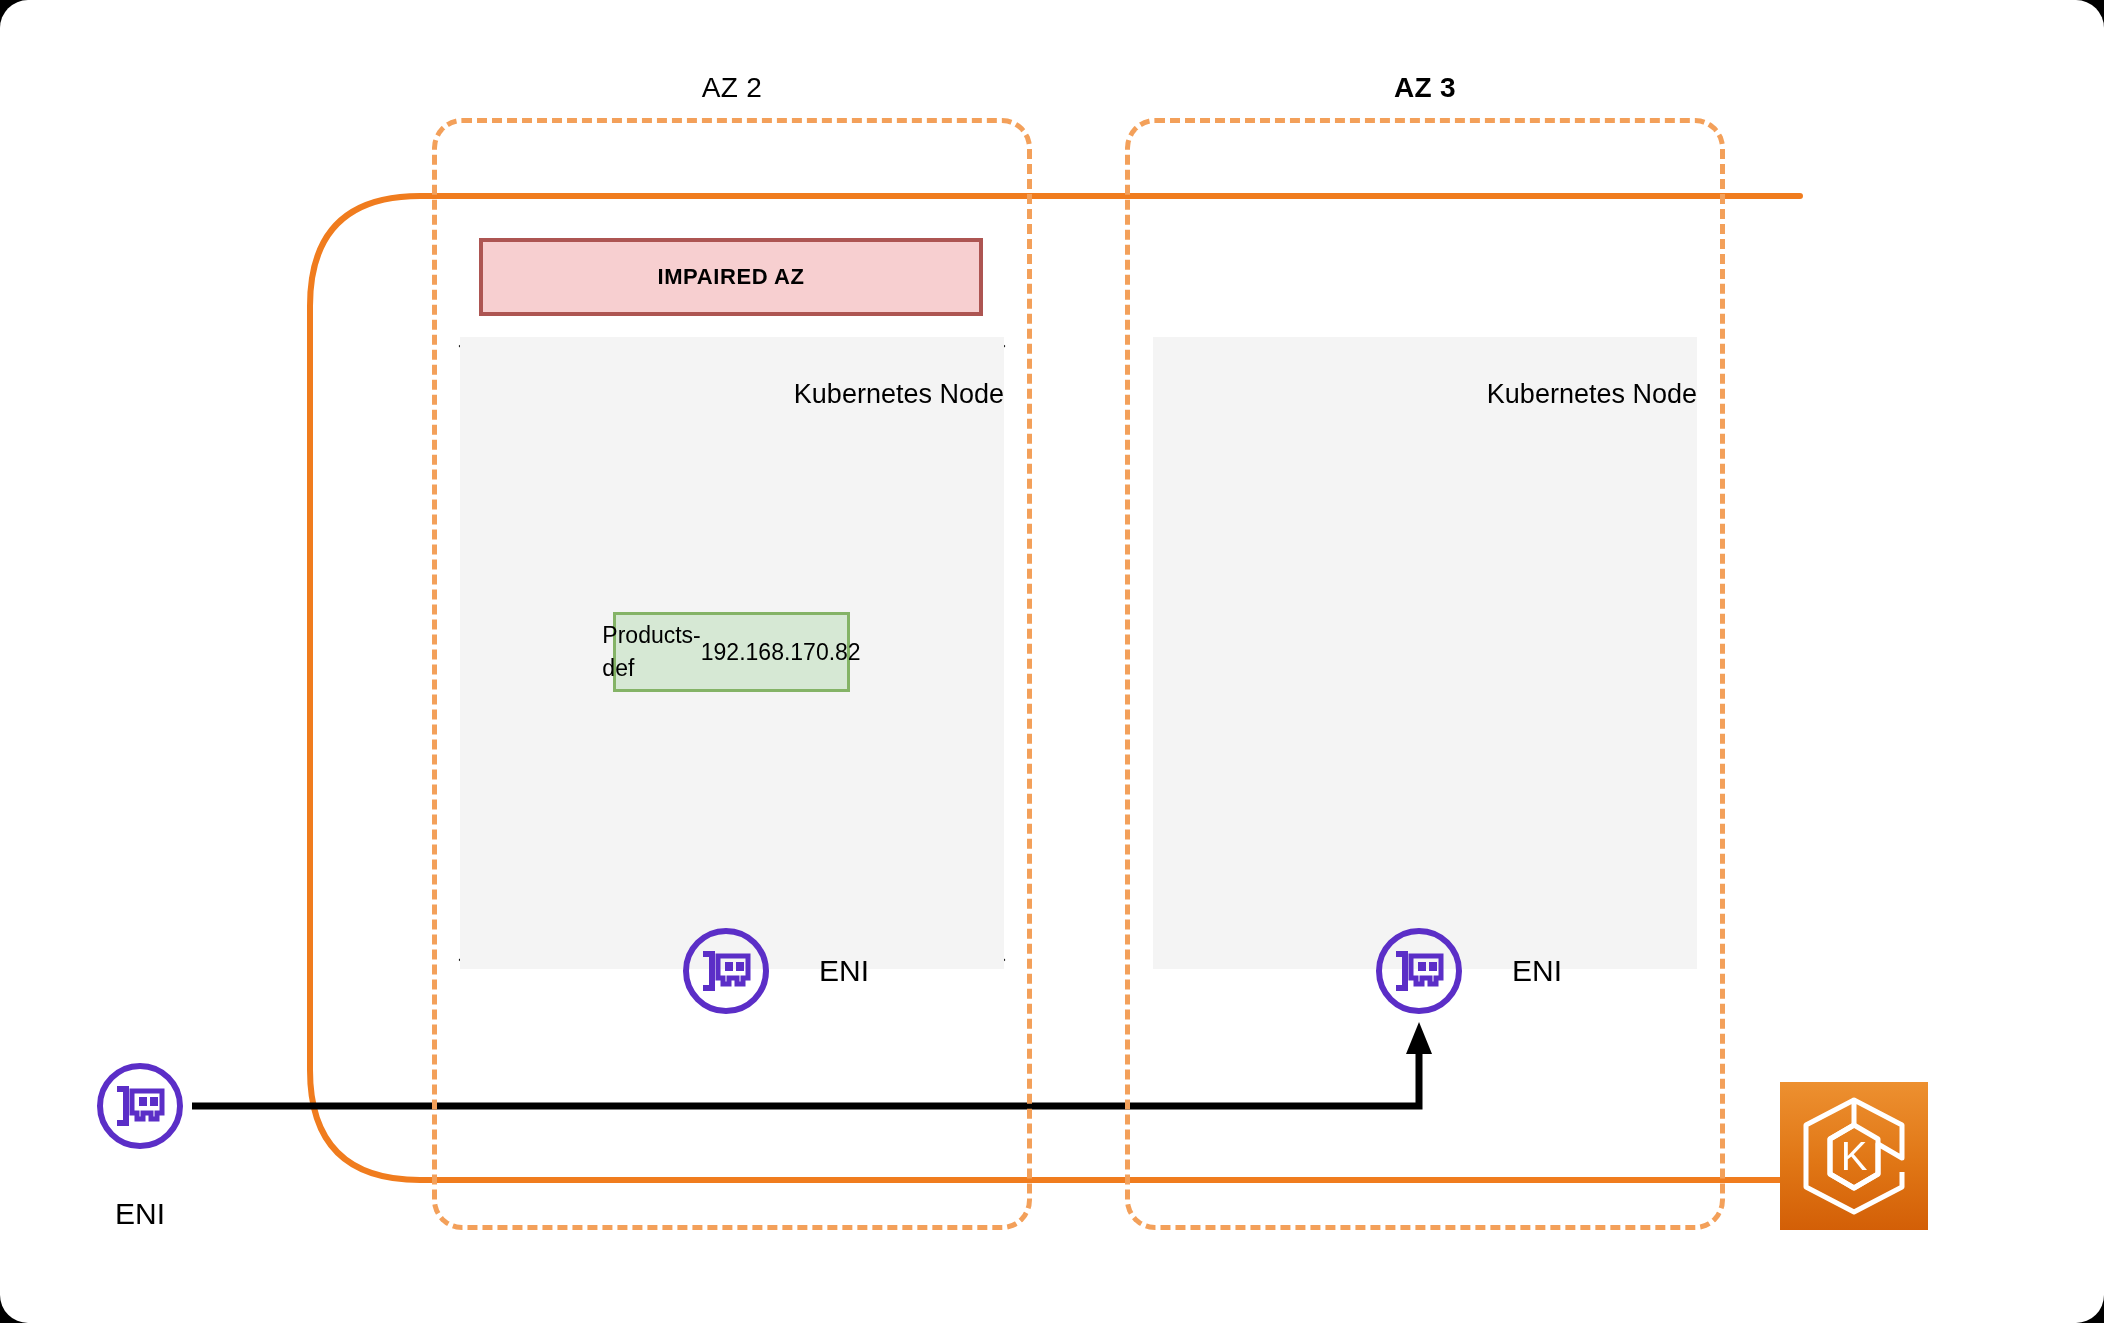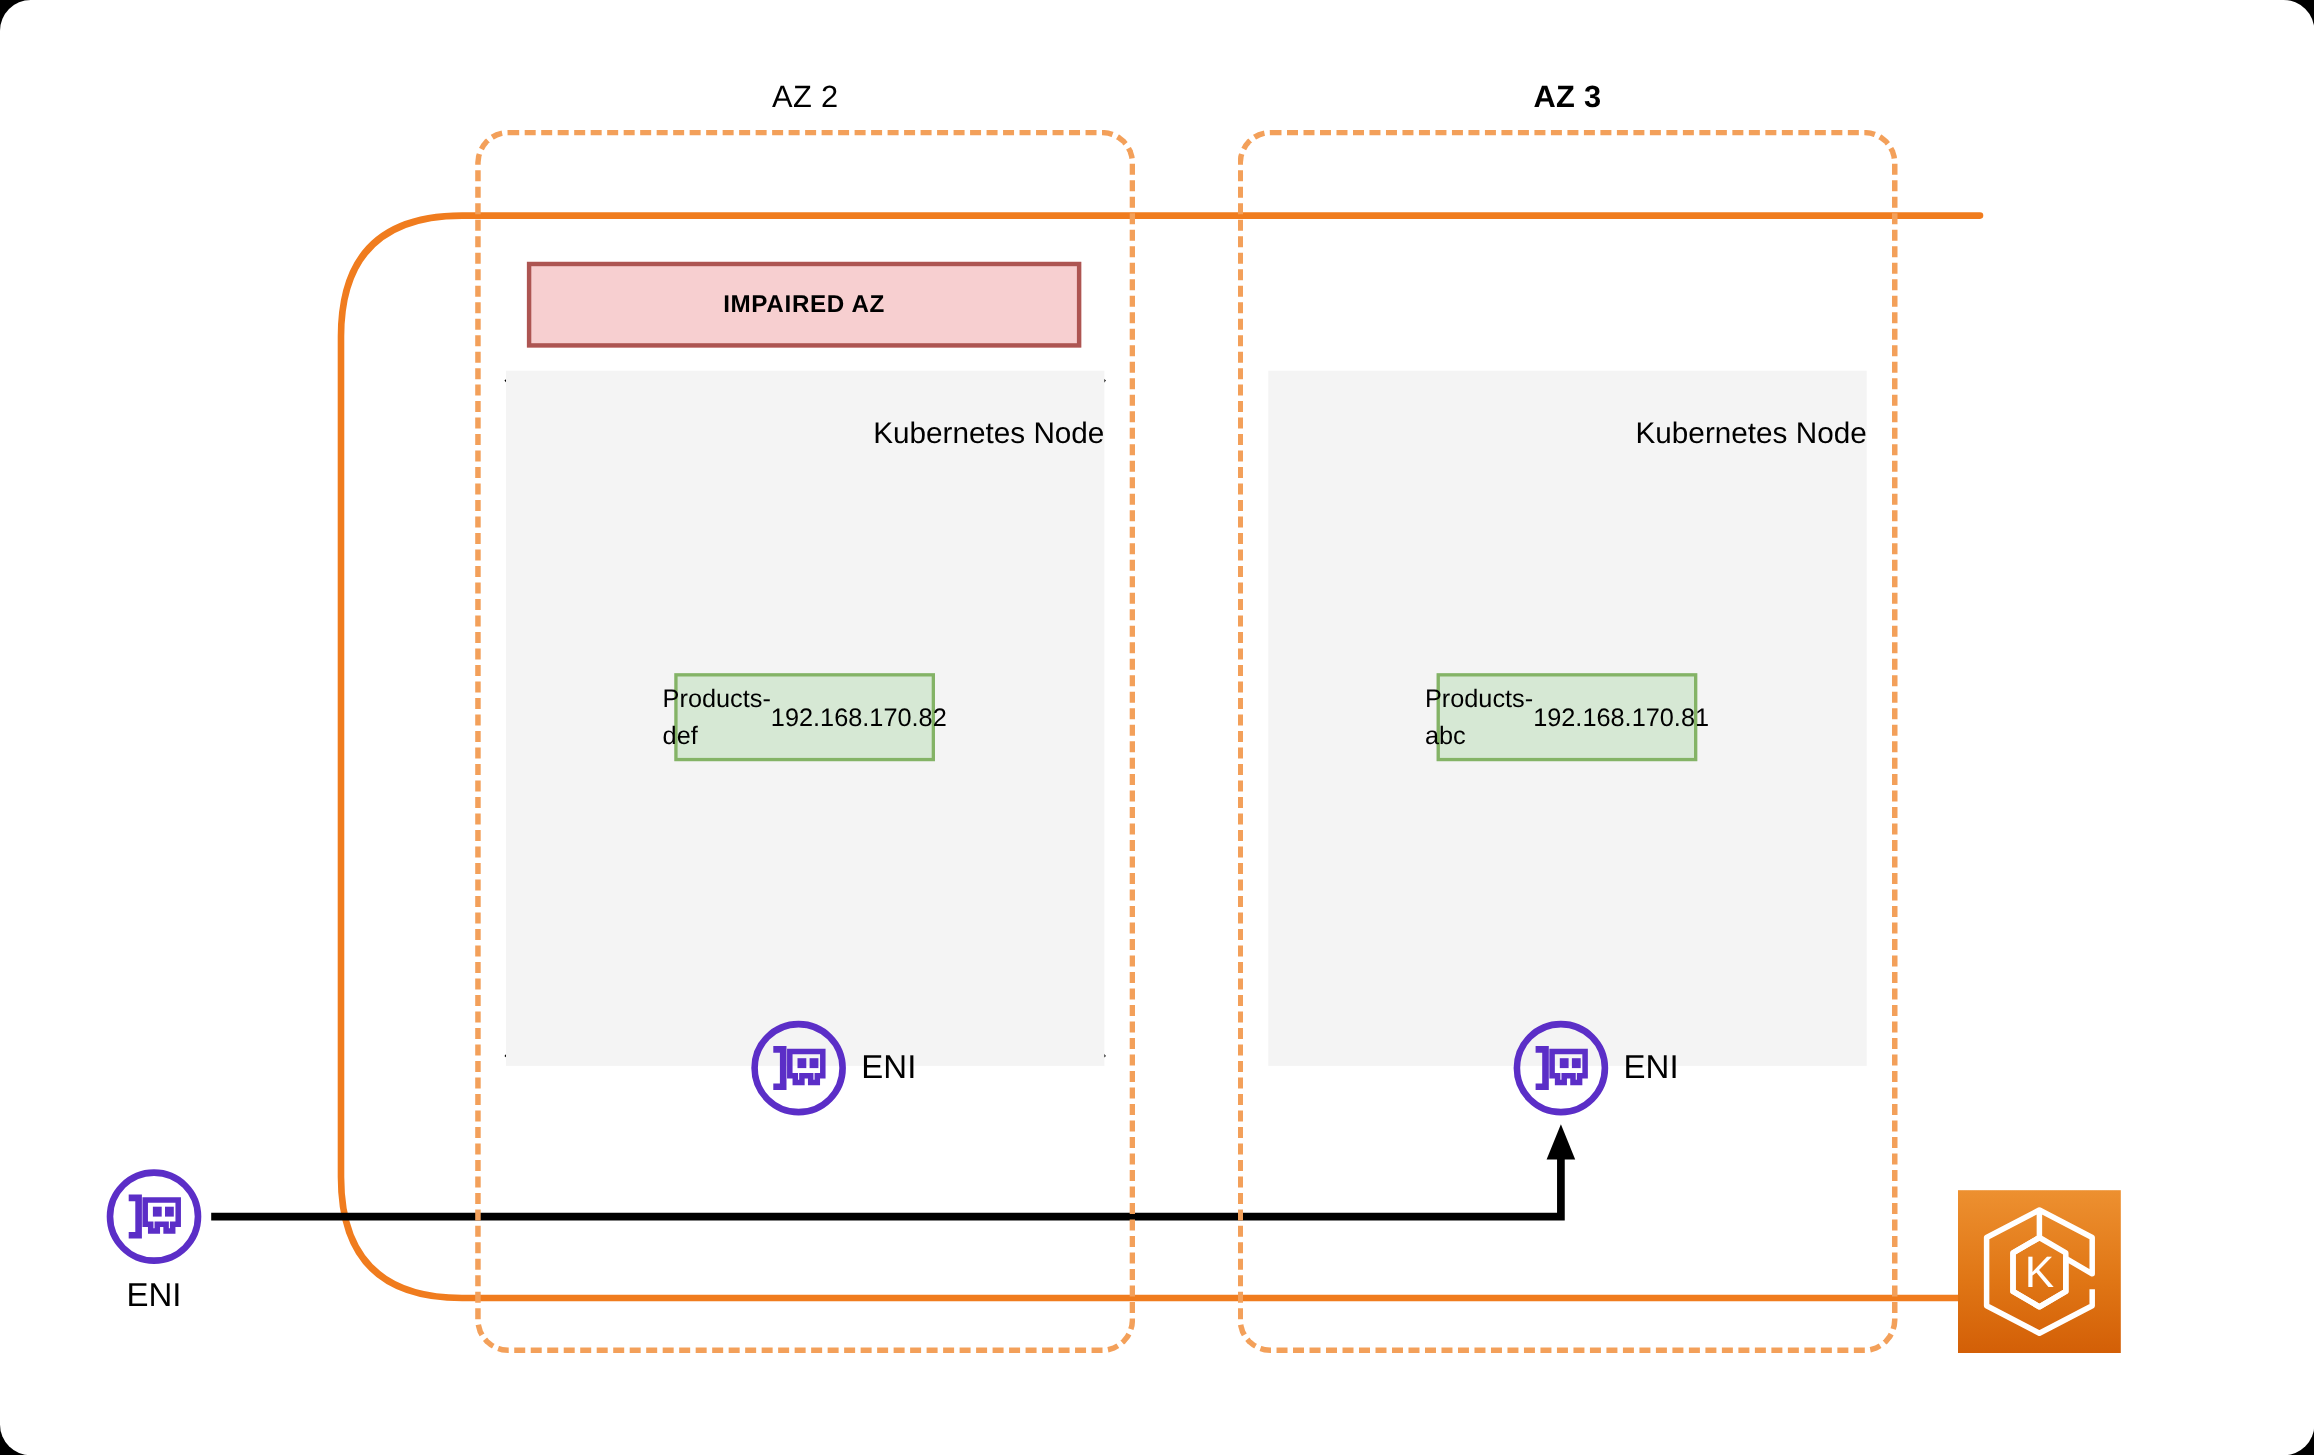--- a/index.html
+++ b/index.html
@@ -108,20 +108,21 @@
     line-height: 1.42;
   }
   #pod-def { left: 613px; top: 612px; width: 237px; height: 80px; }
   #pod-abc { left: 1306px; top: 612px; width: 237px; height: 80px; }
 
   
   .eni {
     position: absolute;
     display: flex;
     align-items: center;
+    gap: 36px;
   }
   .eni-circle {
     width: 86px;
     height: 86px;
     border-radius: 50%;
     border: 6px solid #5b2ec7;
     box-sizing: border-box;
     display: flex;
     align-items: center;
     justify-content: center;
@@ -200,24 +201,20 @@
       <span class="eni-label-right">ENI</span>
     </div>
 
     <div class="az-label" id="az3-label">AZ 3</div>
     <div class="az-box" id="az3-box"></div>
 
     <div class="node-box" id="node-az3">
       <div class="node-title">Kubernetes Node</div>
     </div>
 
-    <div class="pod-box" id="pod-abc">
-      <span>Products-abc</span>
-      <span>192.168.170.81</span>
-    </div>
 
     <div class="eni" id="eni-az3">
       <div class="eni-circle">
         <svg width="56" height="46" viewBox="0 0 56 46" xmlns="http://www.w3.org/2000/svg">
           <path d="M8 6 L14 6 L14 40 L8 40" fill="none" stroke="#5b2ec7" stroke-width="6" stroke-linecap="square" stroke-linejoin="miter"></path>
           <path d="M20 8 L50 8 L50 30 L45 30 L45 36 L39 36 L39 30 L31 30 L31 36 L25 36 L25 30 L20 30 Z" fill="none" stroke="#5b2ec7" stroke-width="5" stroke-linejoin="miter"></path>
           <rect x="27" y="14" width="8" height="9" fill="#5b2ec7"></rect>
           <rect x="38" y="14" width="8" height="9" fill="#5b2ec7"></rect>
         </svg>
       </div>

